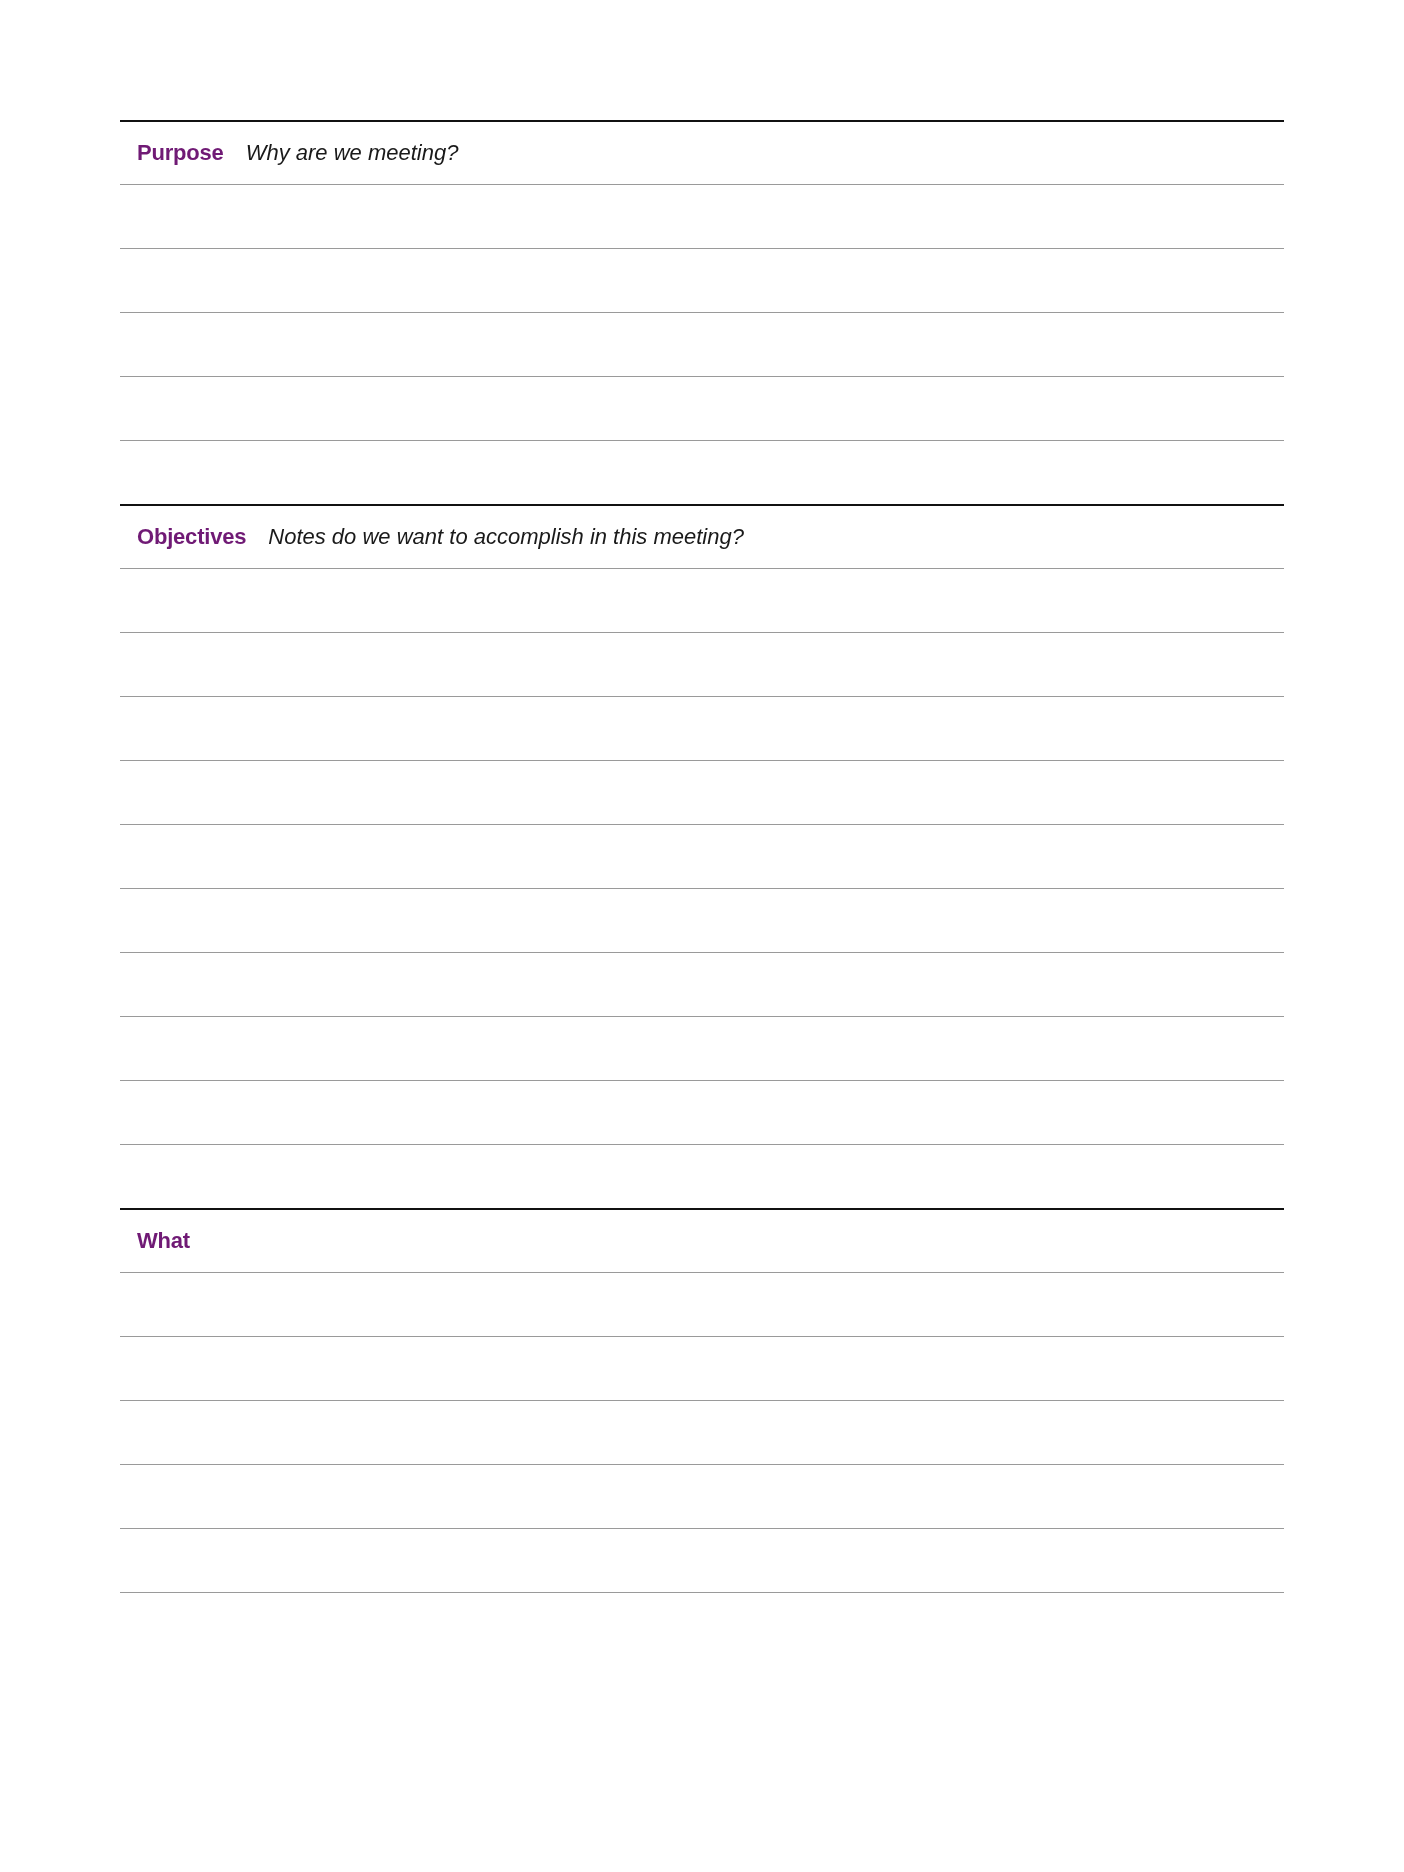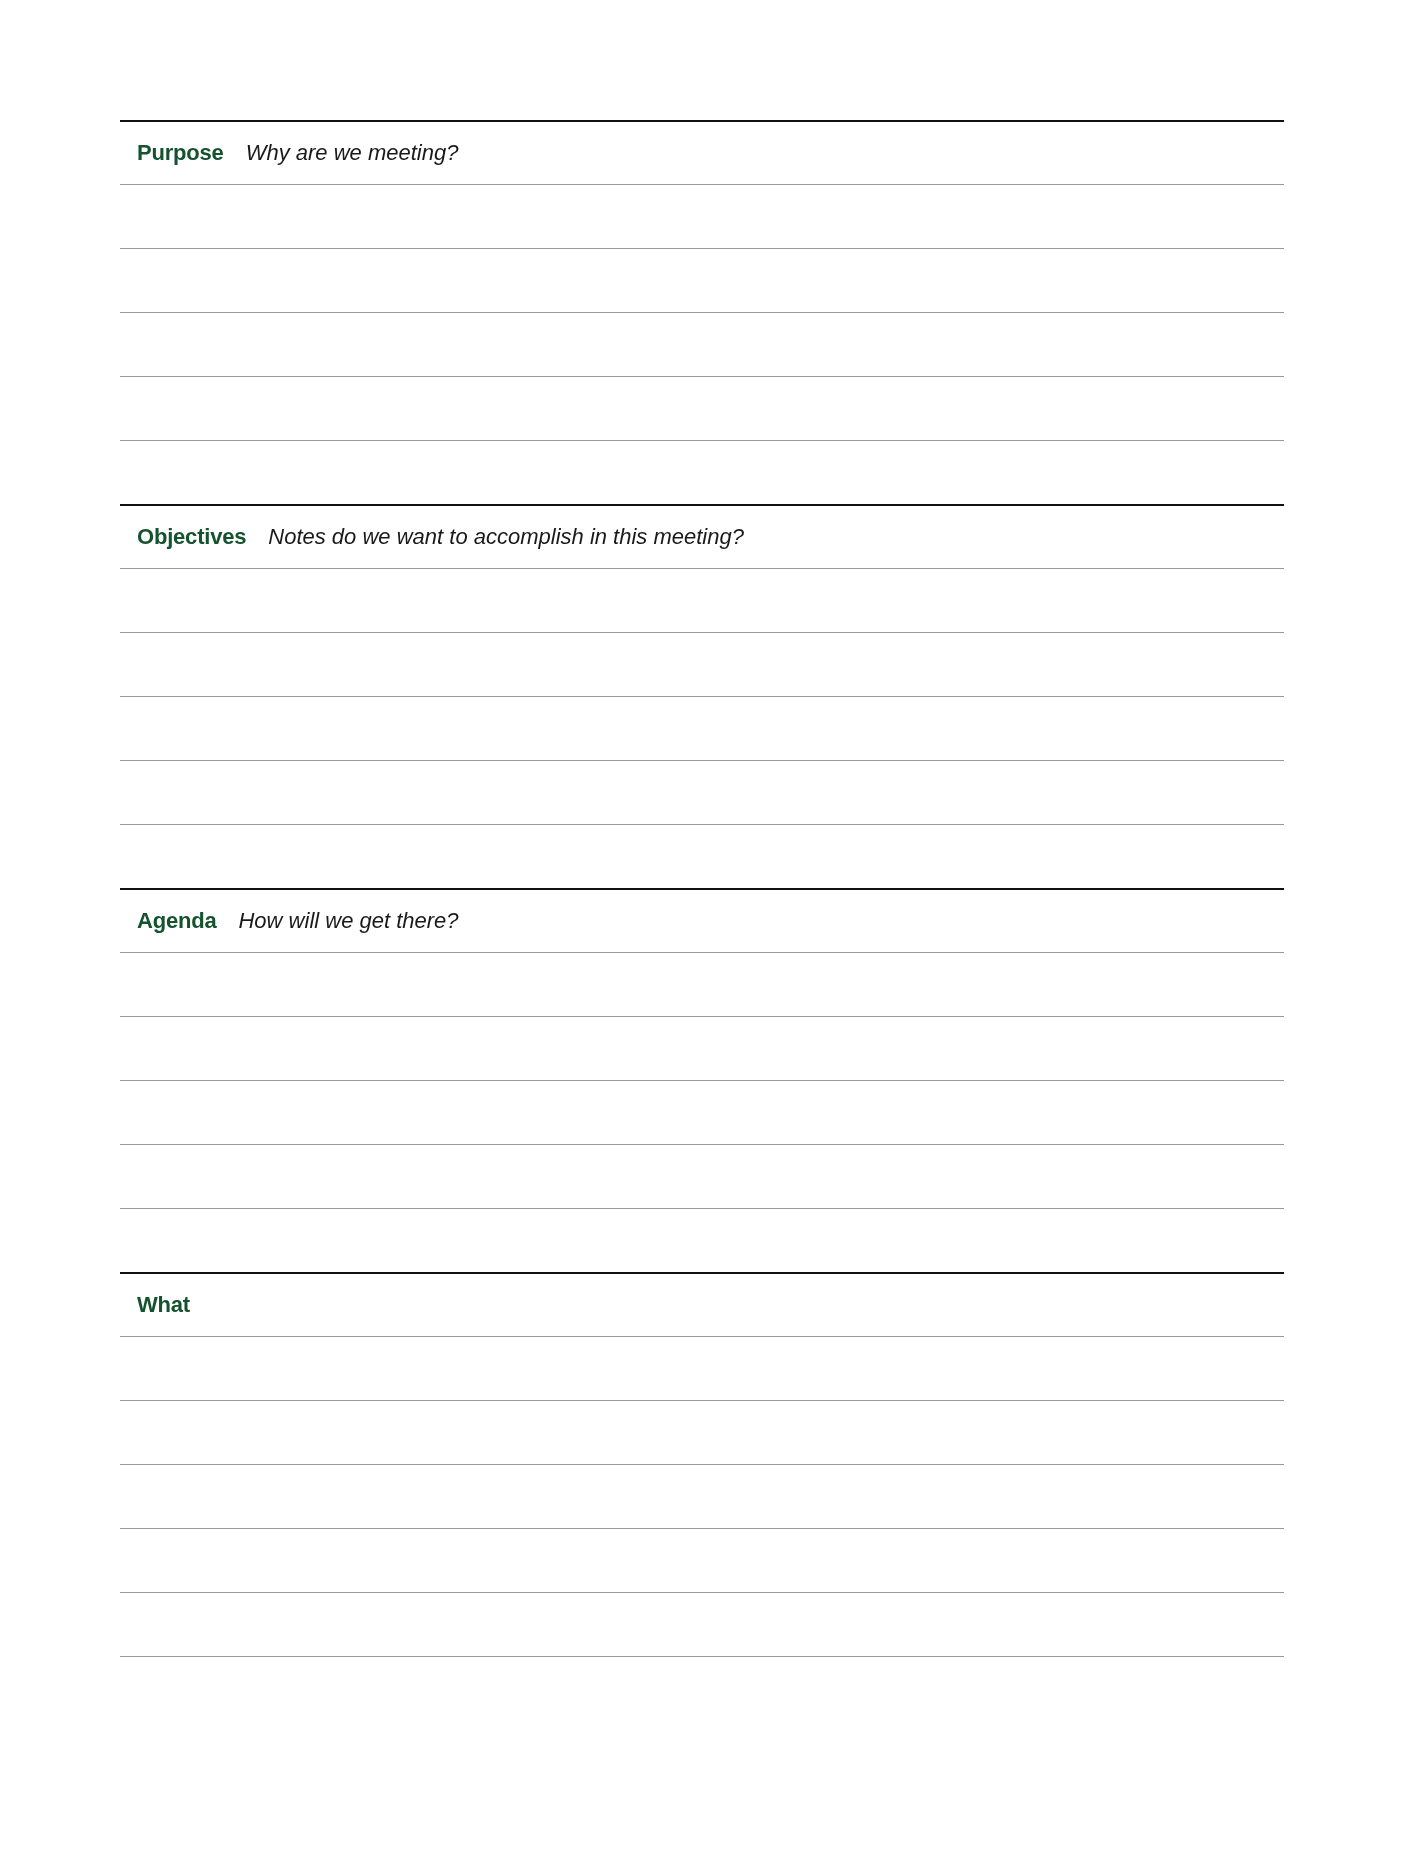--- a/index.html
+++ b/index.html
@@ -27,21 +27,21 @@
       border-top: 2px solid #111111;
       display: flex;
       align-items: center;
       padding-left: 17px;
       padding-bottom: 1px;
     }
     .label {
       font-weight: bold;
       font-size: 22px;
       letter-spacing: -0.2px;
-      color: #14532d;
+      color: #701a75;
     }
     .label.title {
       color: #2a2a2a;
     }
     .prompt {
       font-style: italic;
       font-size: 22px;
       margin-left: 22px;
       color: #1a1a1a;
     }
@@ -75,24 +75,20 @@
       <span class="prompt">Notes do we want to accomplish in this meeting?</span>
     </div>
     <div class="line"></div>
     <div class="line"></div>
     <div class="line"></div>
     <div class="line"></div>
     <div class="line"></div>
   </div>
 
   <div class="section">
-    <div class="section-header">
-      <span class="label">Agenda</span>
-      <span class="prompt">How will we get there?</span>
-    </div>
     <div class="line"></div>
     <div class="line"></div>
     <div class="line"></div>
     <div class="line"></div>
     <div class="line"></div>
   </div>
 
   <div class="section">
     <div class="section-header">
       <span class="label">What</span>

